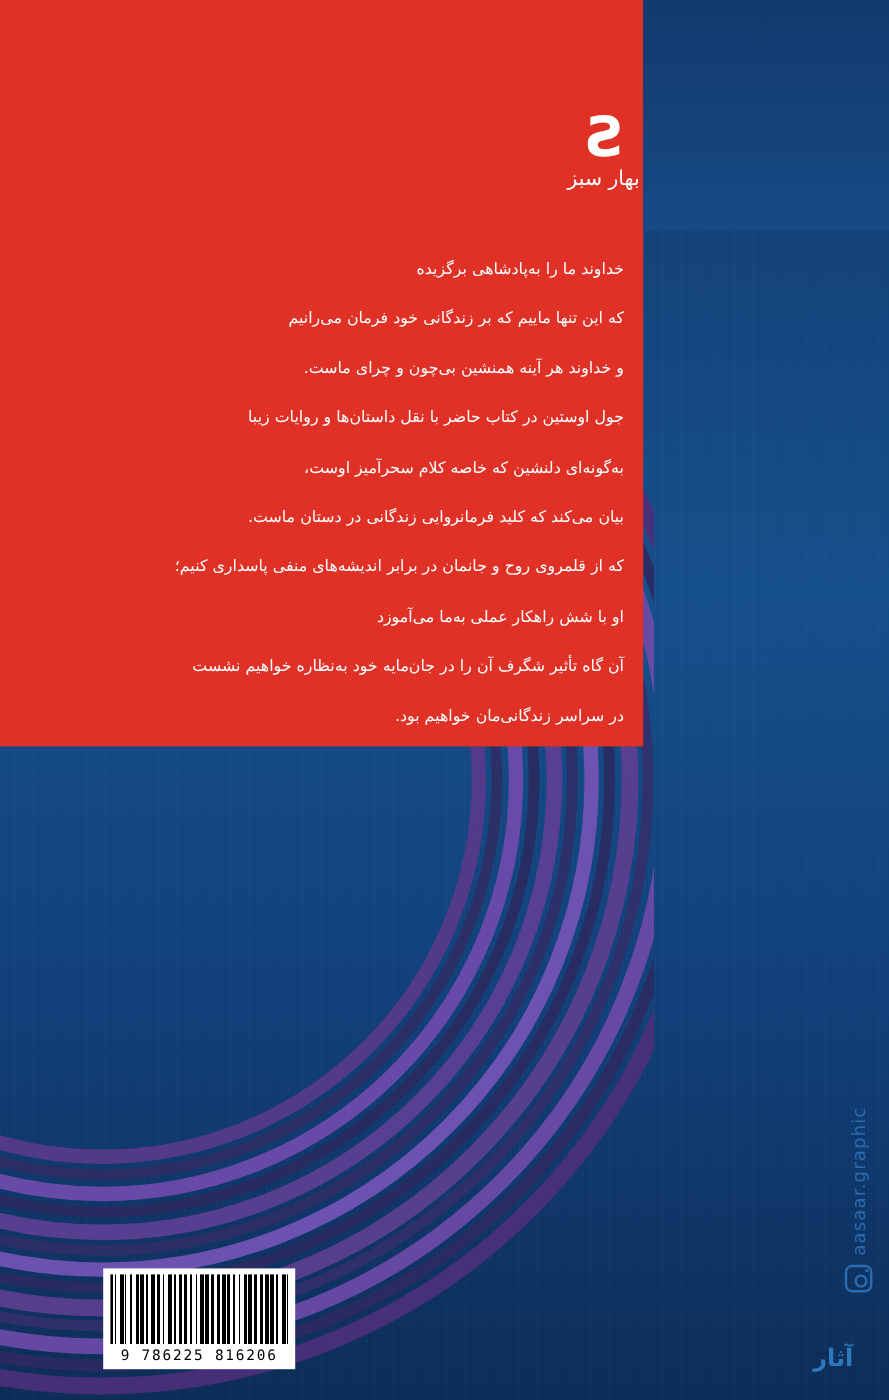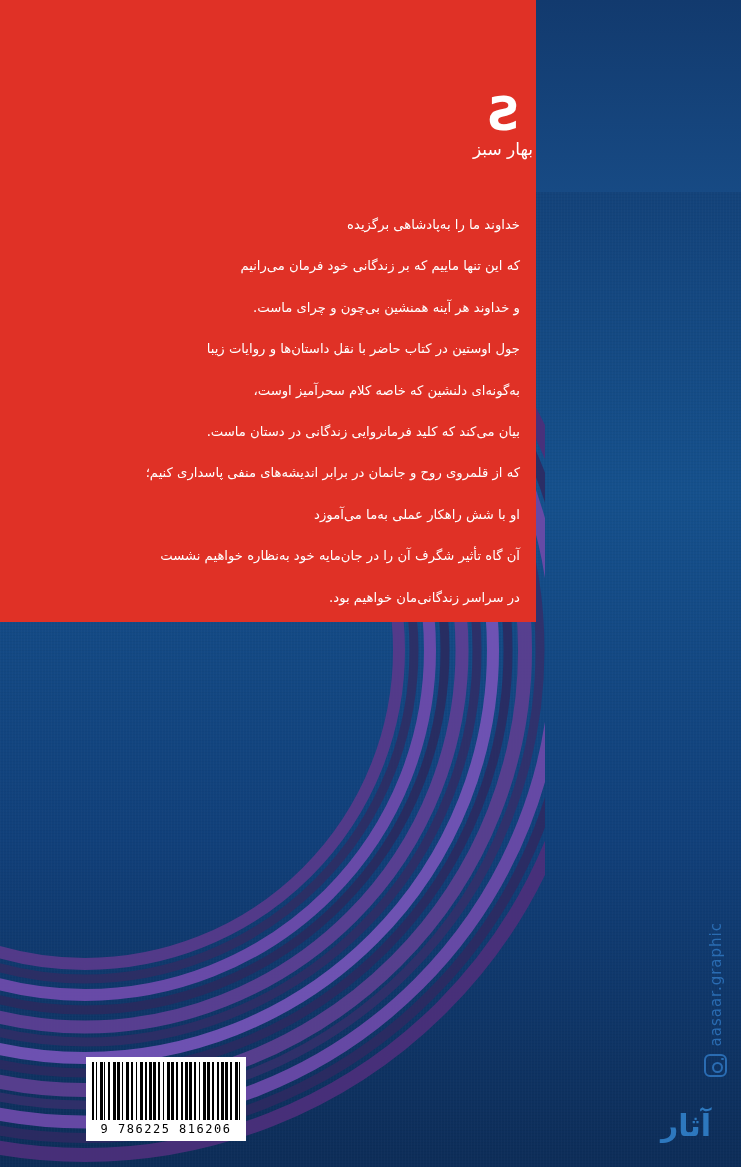--- a/index.html
+++ b/index.html
@@ -180,21 +180,21 @@
     width: 2.5px; height: 2.5px;
     background: #2a6cb2;
     border-radius: 50%;
   }
   
   .brand-glyph {
     position: absolute;
     right: 30px;
     bottom: 24px;
     color: #2f7cc4;
-    font-size: 30px;
+    font-size: 20px;
     font-weight: bold;
     direction: rtl;
     letter-spacing: -2px;
     opacity: .95;
   }
   
   .edge-strip {
     position: absolute;
     left: 536px; top: 0;
     width: 205px; height: 192px;

